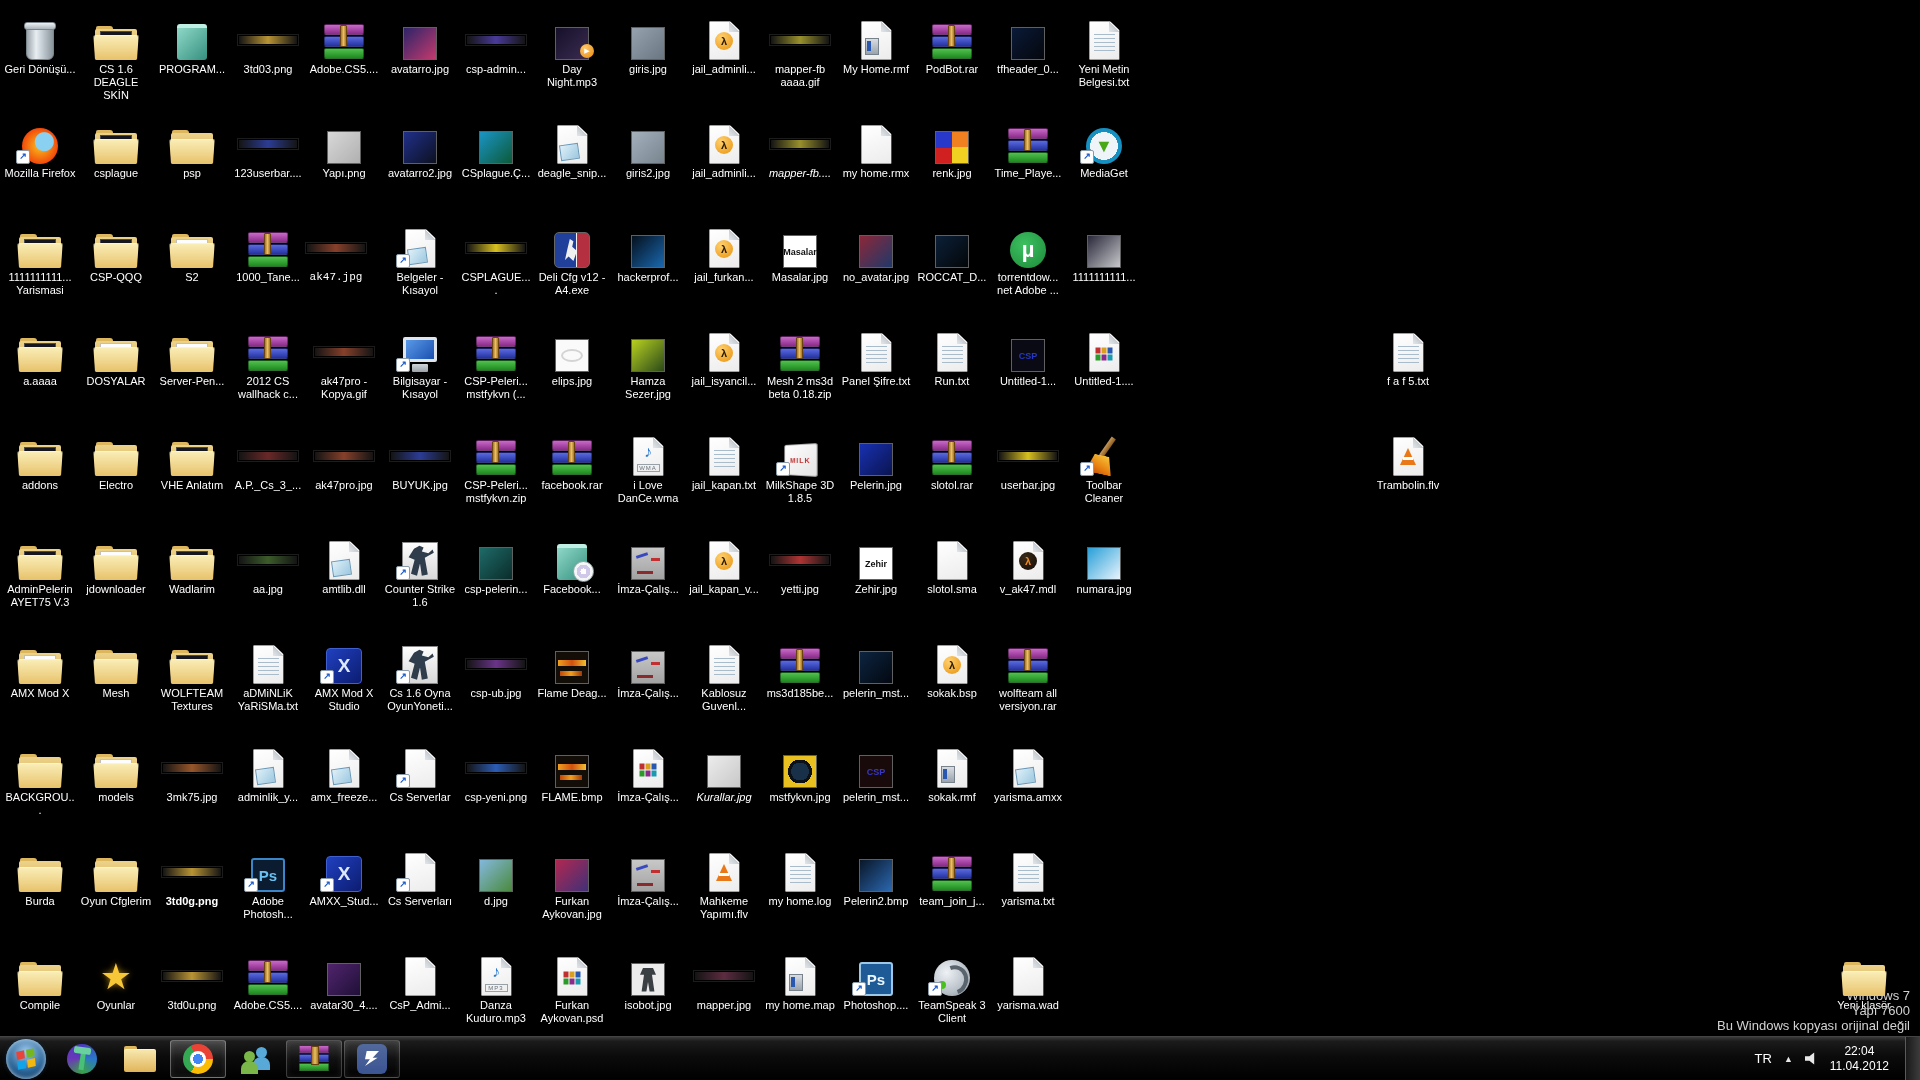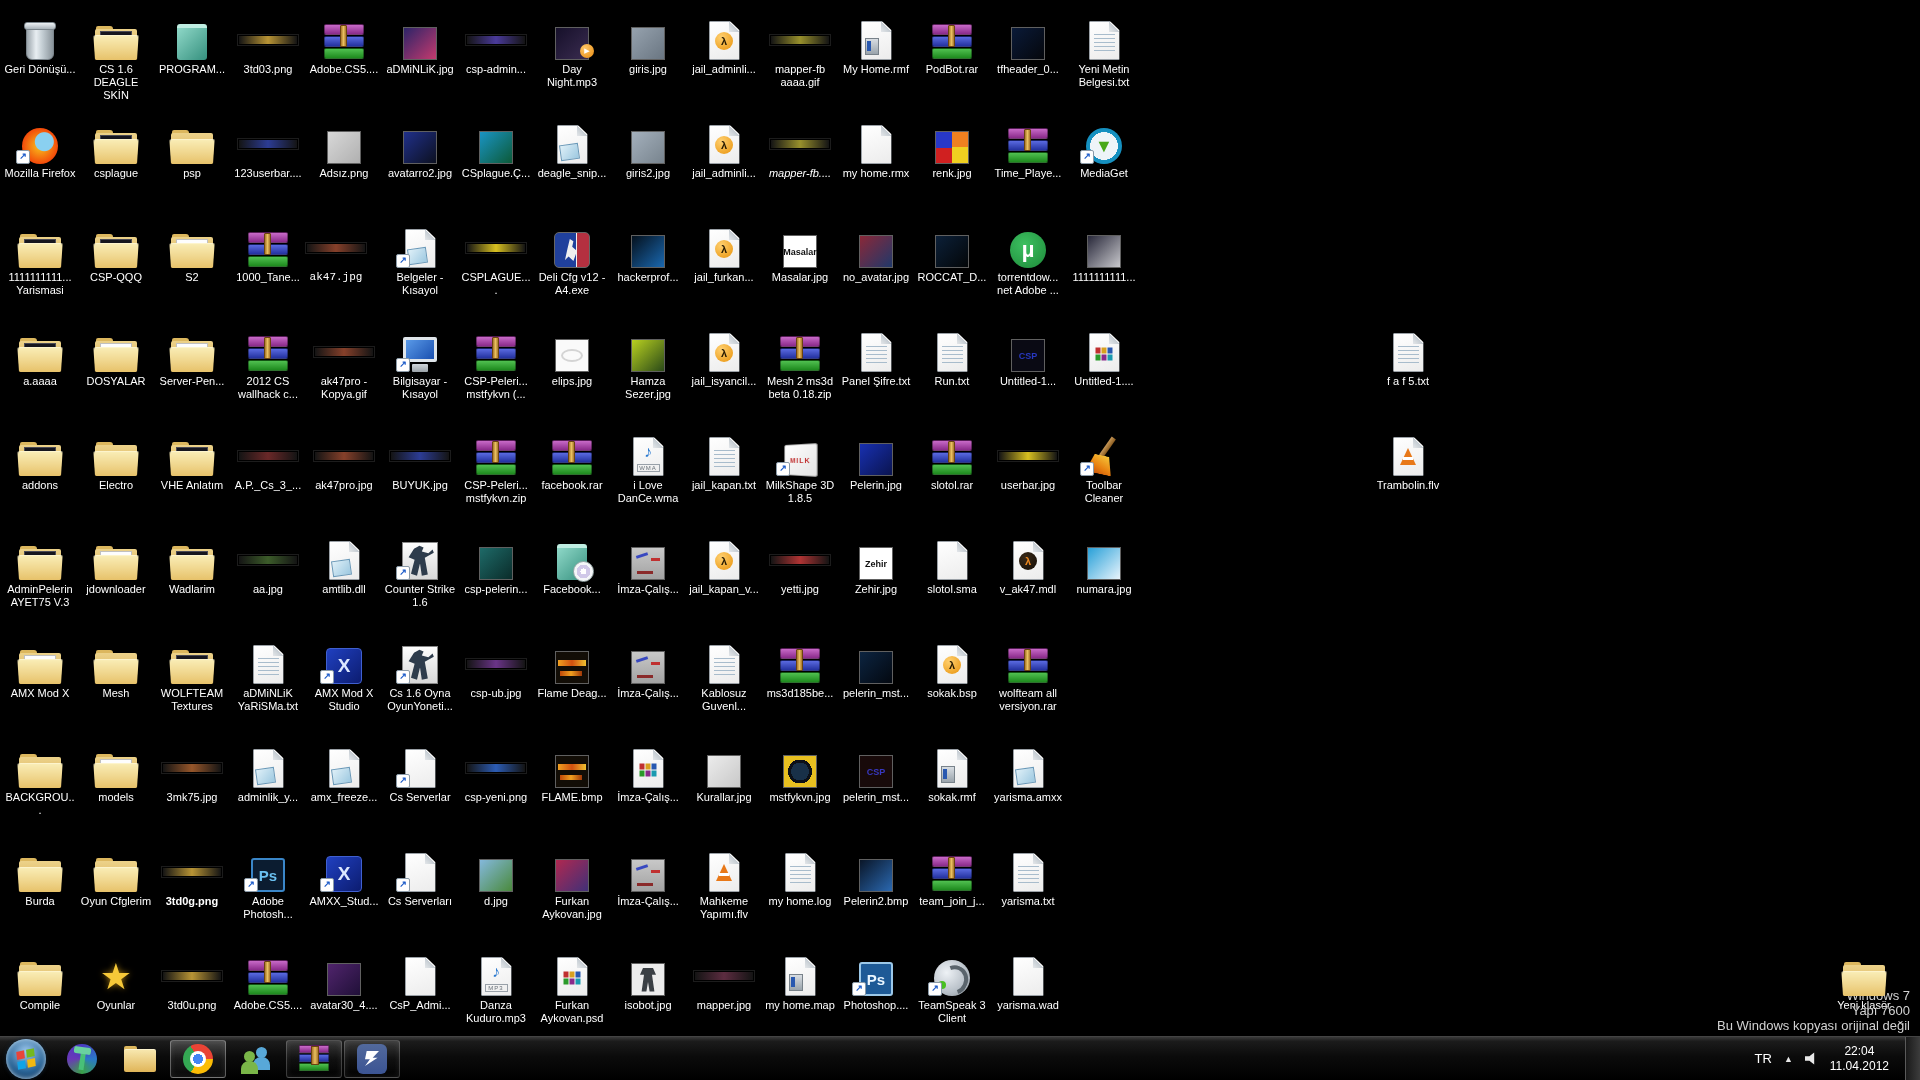--- a/index.html
+++ b/index.html
@@ -242,21 +242,21 @@
             <i class="r3"></i>
             <i class="buckle"></i>
           </span>
         </div>
         <div class="ilabel">Adobe.CS5....</div>
       </div>
       <div class="cell" style="left: 382px; top: 14px;">
         <div class="ibox">
           <span class="iimg" style="background:linear-gradient(135deg,#2c2468,#c43a6e)"></span>
         </div>
-        <div class="ilabel">aDMiNLiK.jpg</div>
+        <div class="ilabel">avatarro.jpg</div>
       </div>
       <div class="cell" style="left: 458px; top: 14px;">
         <div class="ibox">
           <span class="ibanner" style="background:linear-gradient(90deg,#141414,#4a3a9a,#141414)"></span>
         </div>
         <div class="ilabel">csp-admin...</div>
       </div>
       <div class="cell" style="left: 534px; top: 14px;">
         <div class="ibox">
           <span class="iimg" style="background:linear-gradient(135deg,#16102a,#3a2c50)">
@@ -352,21 +352,21 @@
       <div class="cell" style="left: 230px; top: 118px;">
         <div class="ibox">
           <span class="ibanner" style="background:linear-gradient(90deg,#141414,#2c3c94,#141414)"></span>
         </div>
         <div class="ilabel">123userbar....</div>
       </div>
       <div class="cell" style="left: 306px; top: 118px;">
         <div class="ibox">
           <span class="iimg" style="background:linear-gradient(135deg,#d8d8d8,#b0b0b0)"></span>
         </div>
-        <div class="ilabel">Adsız.png</div>
+        <div class="ilabel">Yapı.png</div>
       </div>
       <div class="cell" style="left: 382px; top: 118px;">
         <div class="ibox">
           <span class="iimg" style="background:linear-gradient(135deg,#20308a,#0c1020)"></span>
         </div>
         <div class="ilabel">avatarro2.jpg</div>
       </div>
       <div class="cell" style="left: 458px; top: 118px;">
         <div class="ibox">
           <span class="iimg" style="background:linear-gradient(135deg,#1a94c4,#0c5a38)"></span>
@@ -1171,21 +1171,21 @@
               <b></b>
               <b></b>
               <b></b>
               <b></b>
               <b></b>
             </i>
           </span>
         </div>
         <div class="ilabel">İmza-Çalış...</div>
       </div>
-      <div class="cell" style="left: 686px; top: 742px;">
+      <div class="cell" style="left: 686px; top: 742px; font-style: italic;">
         <div class="ibox">
           <span class="iimg" style="background:linear-gradient(135deg,#ececec,#c8c8c8)"></span>
         </div>
         <div class="ilabel">Kurallar.jpg</div>
       </div>
       <div class="cell" style="left: 762px; top: 742px;">
         <div class="ibox">
           <span class="iimg imstf"></span>
         </div>
         <div class="ilabel">mstfykvn.jpg</div>

